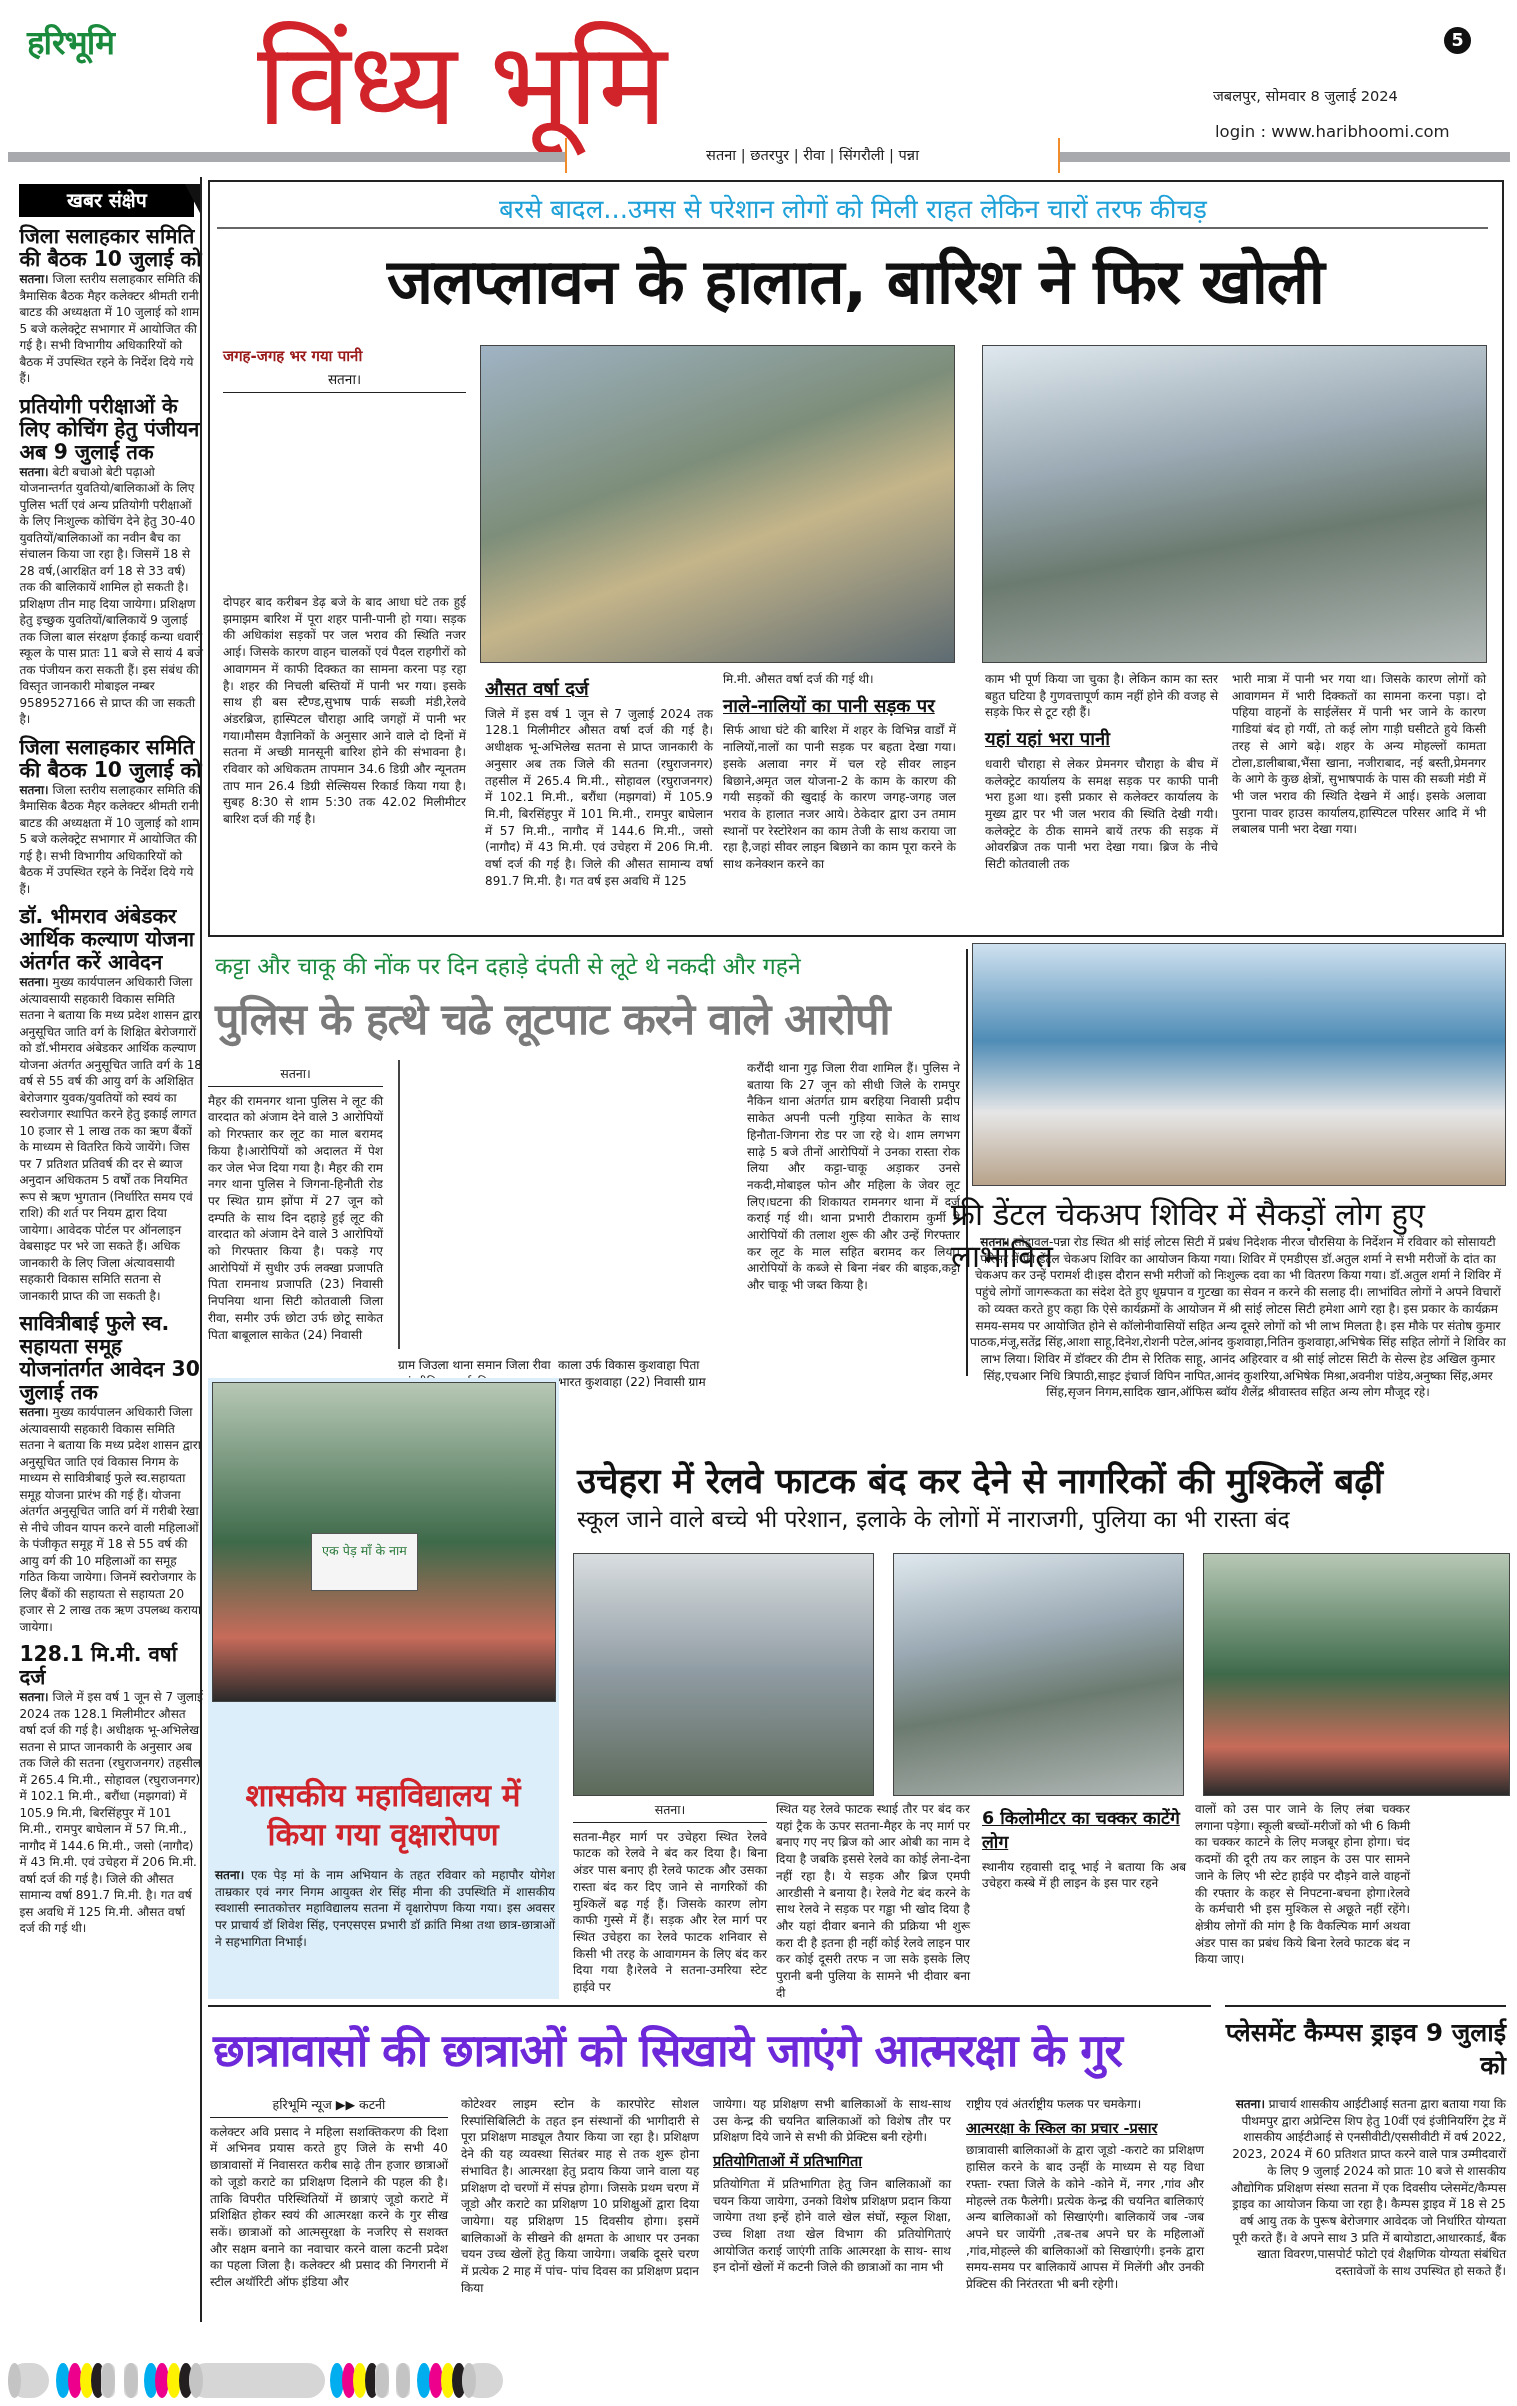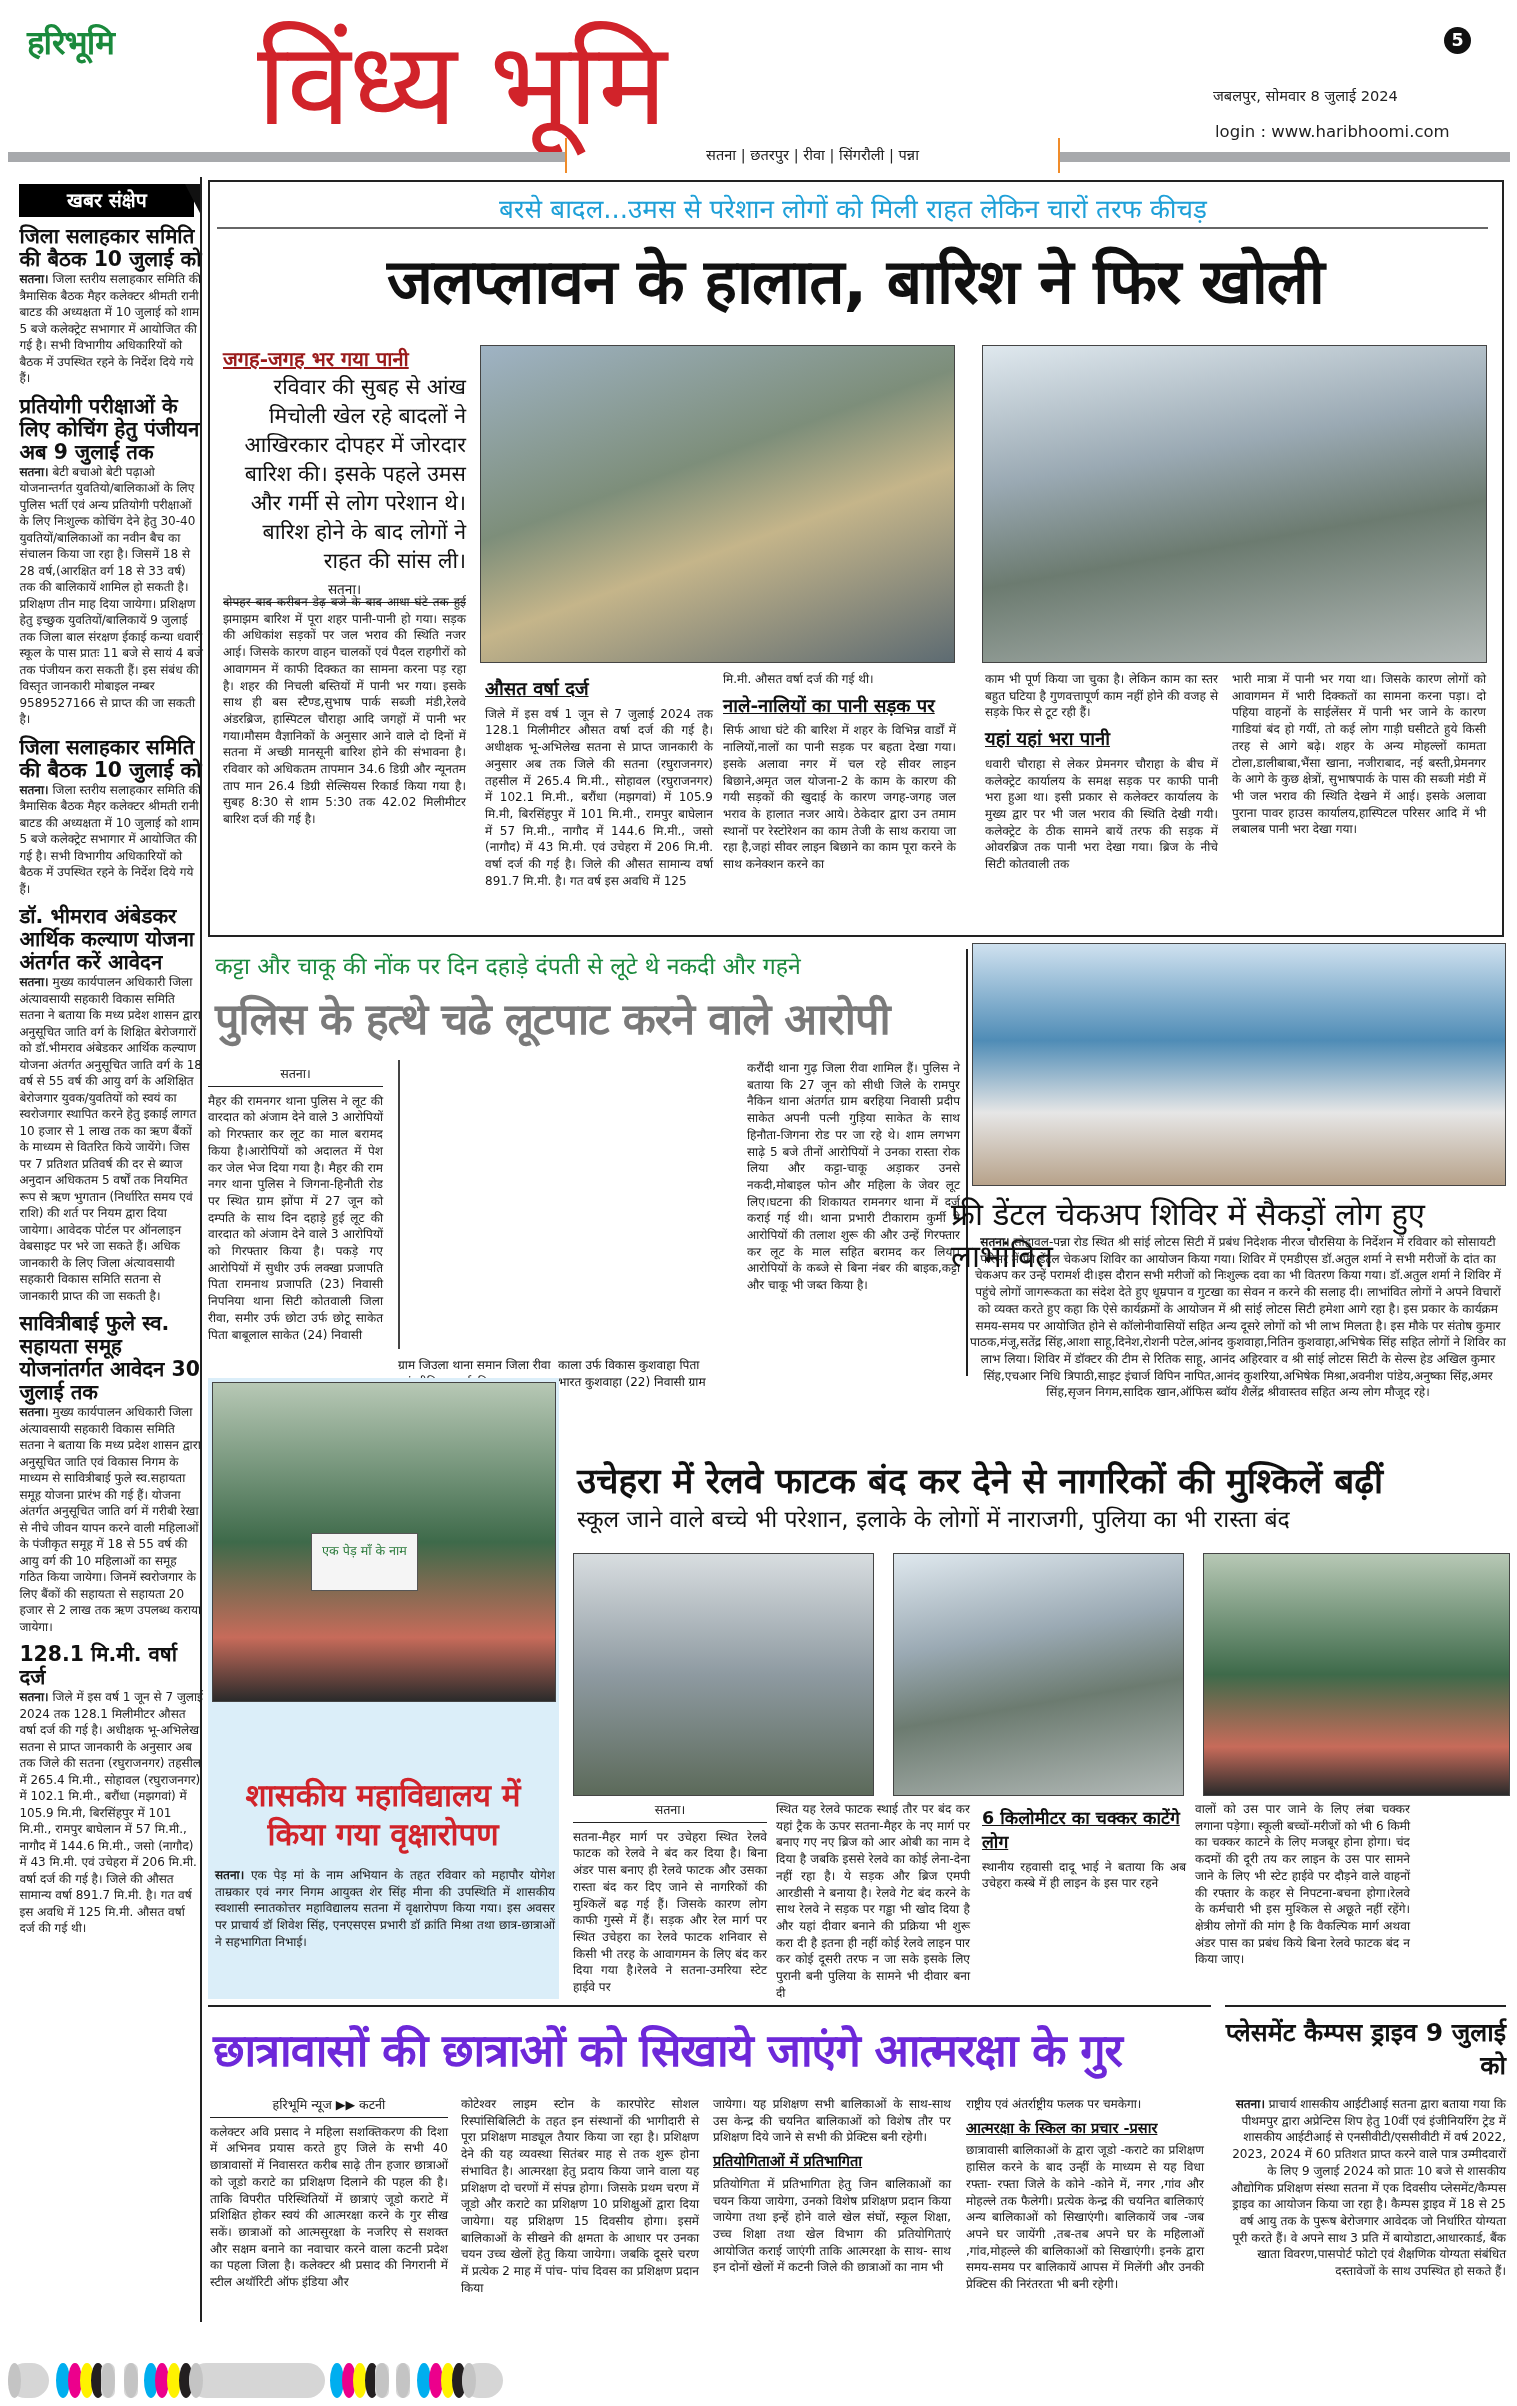--- a/index.html
+++ b/index.html
@@ -18,21 +18,21 @@
 .khabar{width:175px;height:33px;background:#000000;color:#fff;font-size:19.4px;font-weight:bold;text-align:center;line-height:33px;position:relative}
 .khabar:after{content:"";position:absolute;right:-7.8px;top:0;border-left:17.5px solid transparent;border-top:33px solid #111}
 .brief h3{font-size:20.4px;font-weight:bold;line-height:23px;margin-top:8px;color:#111}
 .brief p{font-size:12px;line-height:16.5px;color:#222}
 .brief p b{font-weight:bold}
 .vsep{left:200px;top:177px;width:1.9px;height:2145px;background:#222}
 .mainframe{left:208px;top:180px;width:1296px;height:757px;border:2.9px solid #222}
 .kicker{left:227px;top:190px;width:1252px;text-align:center;font-size:26px;color:#1ea0d8}
 .kline{left:217px;top:227px;width:1271px;height:1.9px;background:#666}
 .headline{left:217px;top:237px;width:1277px;text-align:center;font-size:62px;font-weight:bold;color:#111;letter-spacing:-1px}
-.sub-red{font-size:20px;font-weight:bold;color:#9a1a1a;text-decoration:underline}
+.sub-red{font-size:15px;font-weight:bold;color:#9a1a1a;}
 .lede{font-size:21.3px;line-height:29px;text-align:right;color:#111}
 .col-text{font-size:12px;line-height:16.7px;text-align:justify;color:#1a1a1a}
 .subhead{font-size:18.4px;font-weight:bold;color:#111;text-decoration:underline;margin:3.9px 0 5.8px}
 .photo{background:linear-gradient(160deg,#9fb3c4 0%,#7d8e7a 40%,#c5b58a 60%,#5d6b72 100%);border:1px solid #444}
 .photo2{background:linear-gradient(170deg,#dfe8ee 0%,#9aa9b3 35%,#6c7b70 60%,#b2b9b7 100%);border:1px solid #444}
 .photo3{background:linear-gradient(180deg,#f0d78a 0%,#c8a35c 30%,#3b3e4a 55%,#c9c2b3 100%);border:1px solid #444}
 .photo4{background:linear-gradient(180deg,#cfe1ef 0%,#4f8cb6 40%,#e6e6e6 70%,#b7a28a 100%);border:1px solid #444}
 .photo5{background:linear-gradient(180deg,#d8dde0 0%,#8e9aa1 50%,#5c6a5a 100%);border:1px solid #444}
 .photo6{background:linear-gradient(180deg,#b7c8b5 0%,#3e6a4a 50%,#c76b5a 80%,#2b2b2b 100%);border:1px solid #444}
 .caption{font-size:12px;color:#111;line-height:16.5px}
@@ -93,21 +93,20 @@
 </div>
 <div class="abs vsep"></div>
 
 <div class="abs mainframe"></div>
 <div class="abs kicker">बरसे बादल...उमस से परेशान लोगों को मिली राहत लेकिन चारों तरफ कीचड़</div>
 <div class="abs kline"></div>
 <div class="abs headline">जलप्लावन के हालात, बारिश ने फिर खोली</div>
 
 <div class="abs" style="left:223px;top:345px;width:243px">
   <div class="sub-red">जगह-जगह भर गया पानी</div>
-  <div class="lede">रविवार की सुबह से आंख मिचोली खेल रहे बादलों ने आखिरकार दोपहर में जोरदार बारिश की। इसके पहले उमस और गर्मी से लोग परेशान थे। बारिश होने के बाद लोगों ने राहत की सांस ली।</div>
   <div style="text-align:center;font-size:13.6px;margin-top:3.9px;border-bottom:1px solid #222;padding-bottom:3.9px">सतना।</div>
 </div>
 <div class="abs photo" style="left:480px;top:345px;width:475px;height:318px"></div>
 <div class="abs photo2" style="left:982px;top:345px;width:505px;height:318px"></div>
 
 <div class="abs col-text" style="left:223px;top:594px;width:243px">दोपहर बाद करीबन डेढ़ बजे के बाद आधा घंटे तक हुई झमाझम बारिश में पूरा शहर पानी-पानी हो गया। सड़क की अधिकांश सड़कों पर जल भराव की स्थिति नजर आई। जिसके कारण वाहन चालकों एवं पैदल राहगीरों को आवागमन में काफी दिक्कत का सामना करना पड़ रहा है। शहर की निचली बस्तियों में पानी भर गया। इसके साथ ही बस स्टैण्ड,सुभाष पार्क सब्जी मंडी,रेलवे अंडरब्रिज, हास्पिटल चौराहा आदि जगहों में पानी भर गया।मौसम वैज्ञानिकों के अनुसार आने वाले दो दिनों में सतना में अच्छी मानसूनी बारिश होने की संभावना है।रविवार को अधिकतम तापमान 34.6 डिग्री और न्यूनतम ताप मान 26.4 डिग्री सेल्सियस रिकार्ड किया गया है। सुबह 8:30 से शाम 5:30 तक 42.02 मिलीमीटर बारिश दर्ज की गई है।</div>
 <div class="abs" style="left:485px;top:671px;width:228px">
   <div class="subhead">औसत वर्षा दर्ज</div>
   <div class="col-text">जिले में इस वर्ष 1 जून से 7 जुलाई 2024 तक 128.1 मिलीमीटर औसत वर्षा दर्ज की गई है। अधीक्षक भू-अभिलेख सतना से प्राप्त जानकारी के अनुसार अब तक जिले की सतना (रघुराजनगर) तहसील में 265.4 मि.मी., सोहावल (रघुराजनगर) में 102.1 मि.मी., बरौंधा (मझगवां) में 105.9 मि.मी, बिरसिंहपुर में 101 मि.मी., रामपुर बाघेलान में 57 मि.मी., नागौद में 144.6 मि.मी., जसो (नागौद) में 43 मि.मी. एवं उचेहरा में 206 मि.मी. वर्षा दर्ज की गई है। जिले की औसत सामान्य वर्षा 891.7 मि.मी. है। गत वर्ष इस अवधि में 125</div>
 </div>

